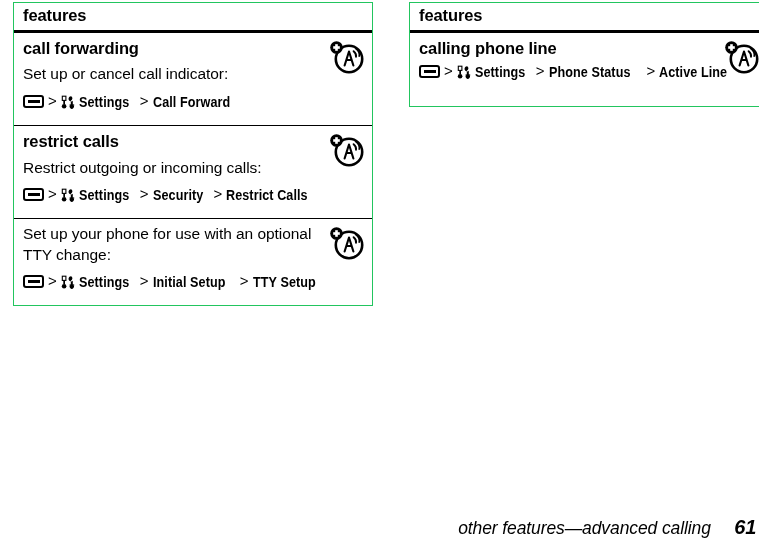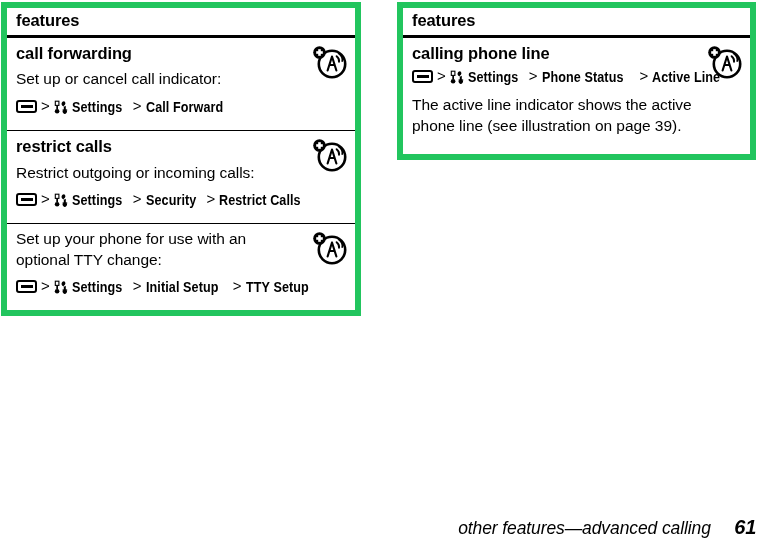--- a/index.html
+++ b/index.html
@@ -13,22 +13,23 @@
     position: relative;
     font-family: "Liberation Sans", sans-serif;
     color: #000000;
     overflow: hidden;
   }
 
   
   .feat-table {
     position: absolute;
     box-sizing: border-box;
-    border: 6px solid #22c55e;
+    border: 1px solid #22c55e;
     background: #fff;
+    margin-left: 12px;
   }
   #table-left  { left: 1px;   top: 2px; width: 360px; }
   #table-right { left: 397px; top: 2px; width: 359px; }
 
   .feat-header {
     box-sizing: border-box;
     border-bottom: 3px solid #000;
     padding: 2px 9px 4px 9px;
     font-weight: bold;
     font-size: 16.5px;
@@ -300,20 +301,19 @@
           <rect x="8.6" y="9.4" width="4.6" height="1.2" fill="#000"></rect>
         </svg>
       </span>
       <span class="seg">Settings</span>
       <span class="sep">&gt;</span>
       <span class="seg">Phone Status</span>
       <span class="sep">&gt;</span>
       <span class="seg">Active Line</span>
     </div>
 
-    <div class="row-body" style="margin-bottom:2px;">The active line indicator shows the active phone line (see illustration on page 39).</div>
   </div>
 </div>
 
 <div id="page-footer">
   <span class="foot-text">other features—advanced calling</span>
   <span class="foot-num">61</span>
 </div>
 
 </body></html>

